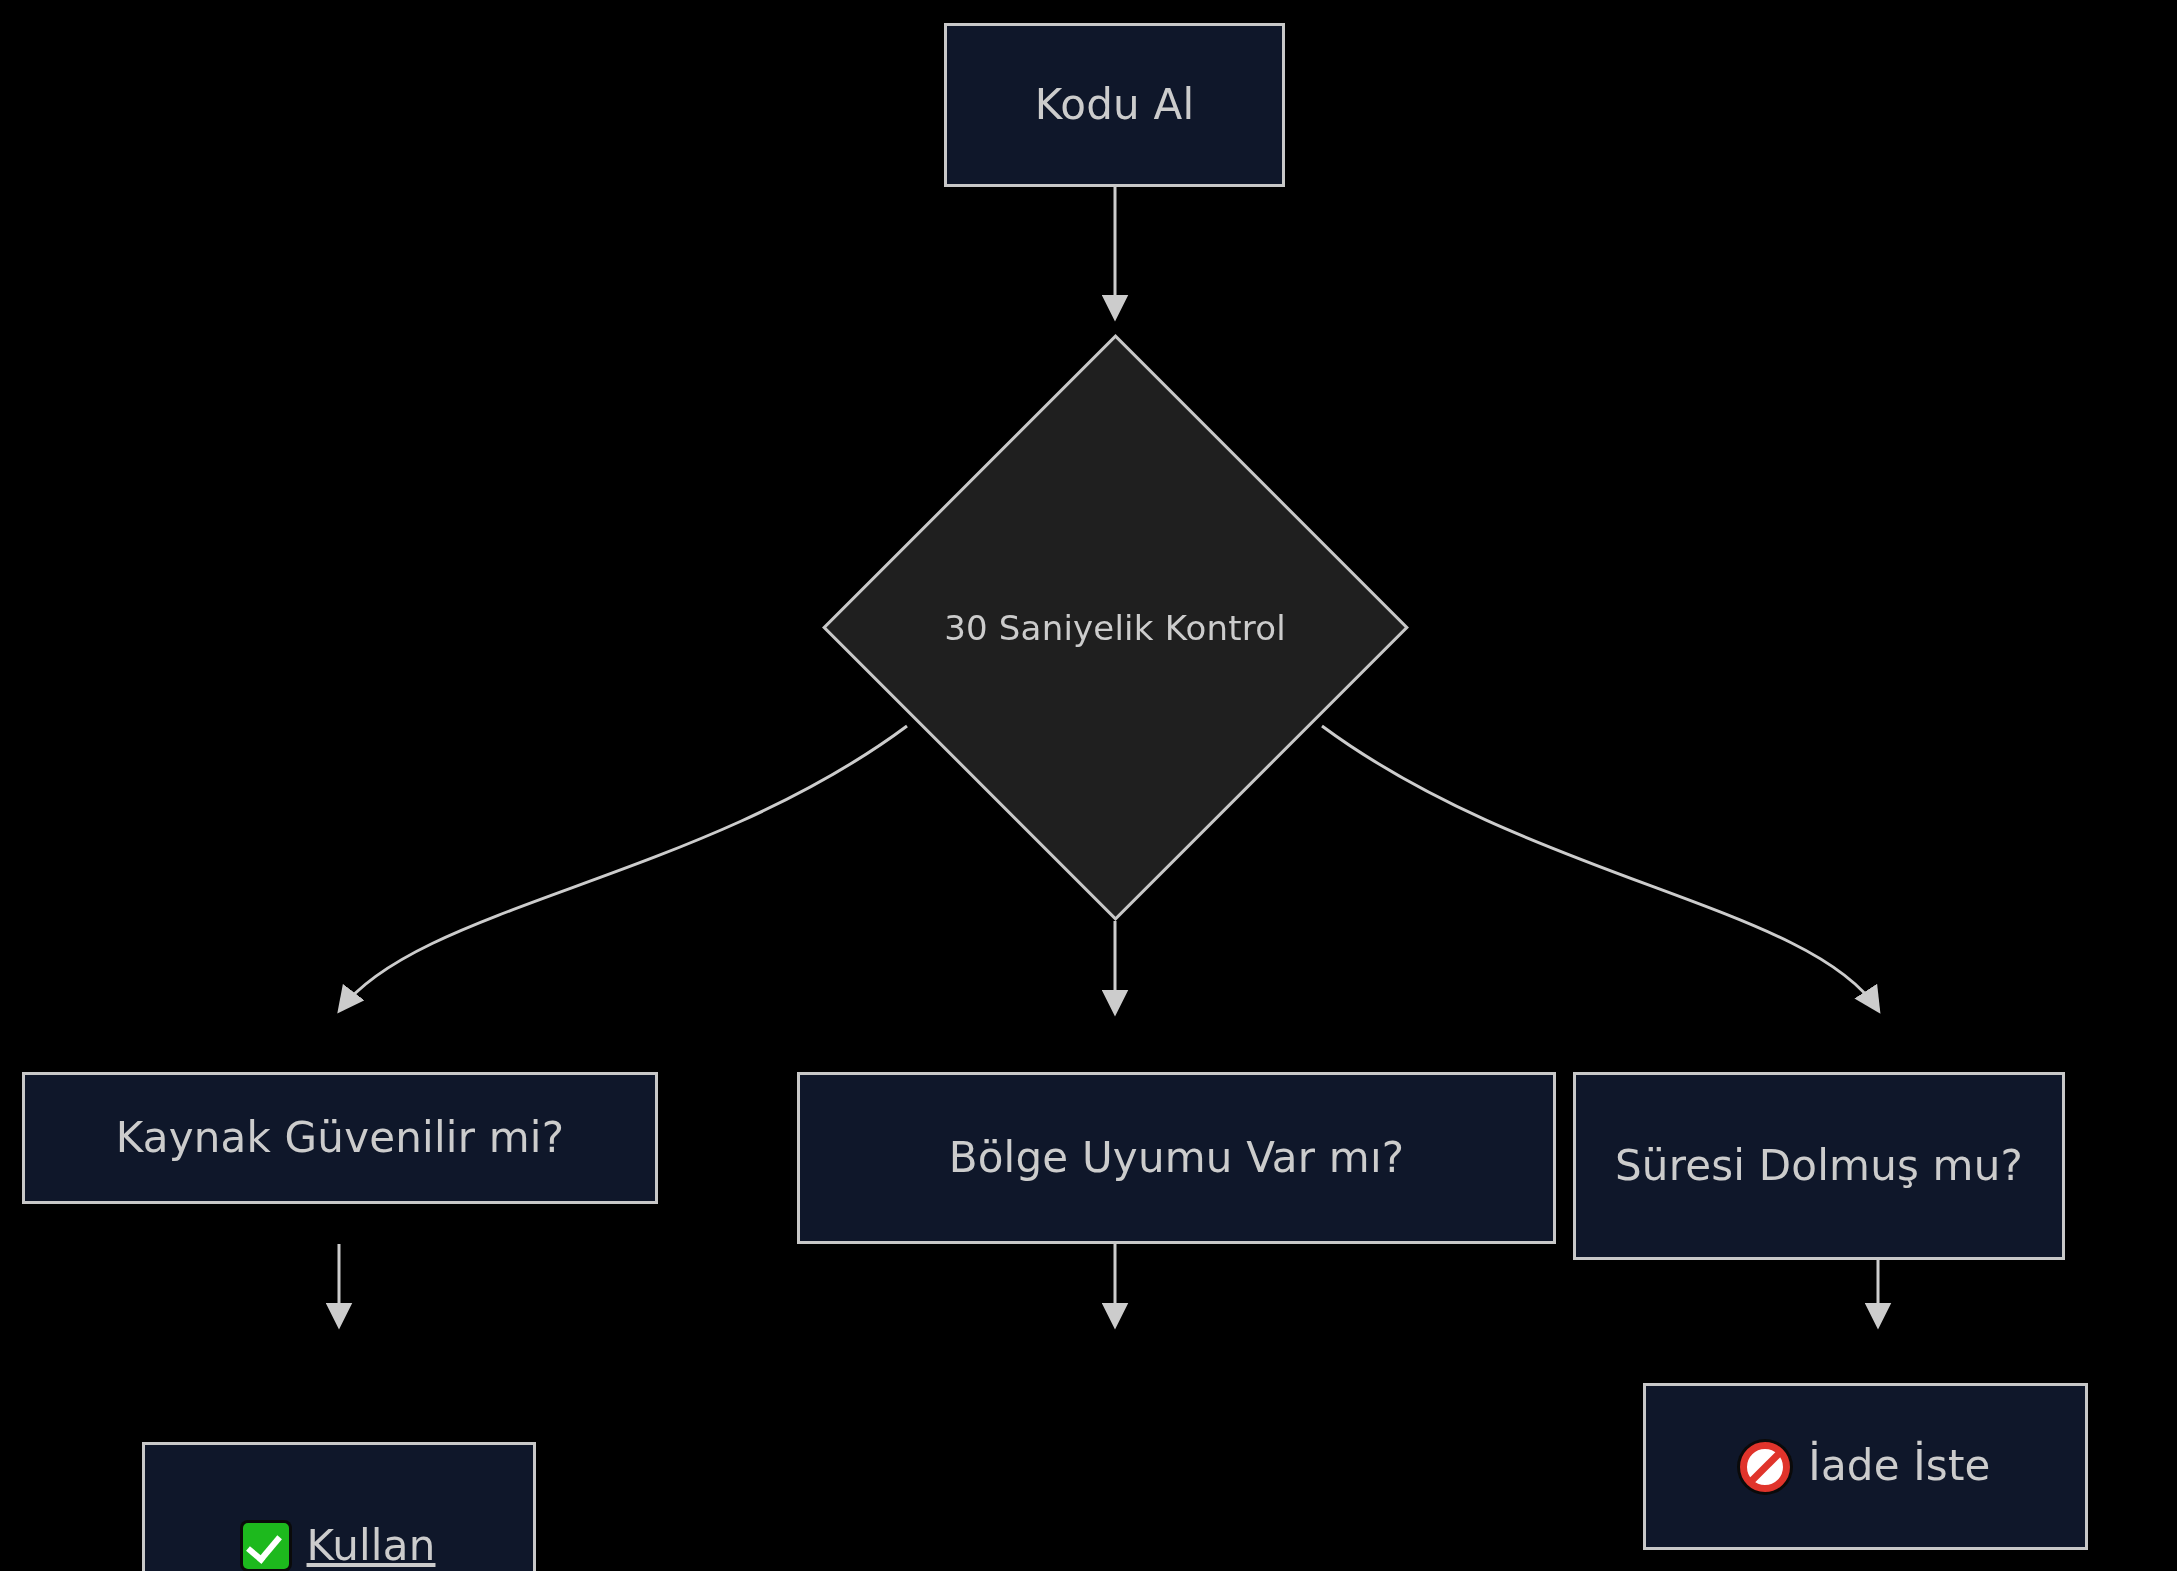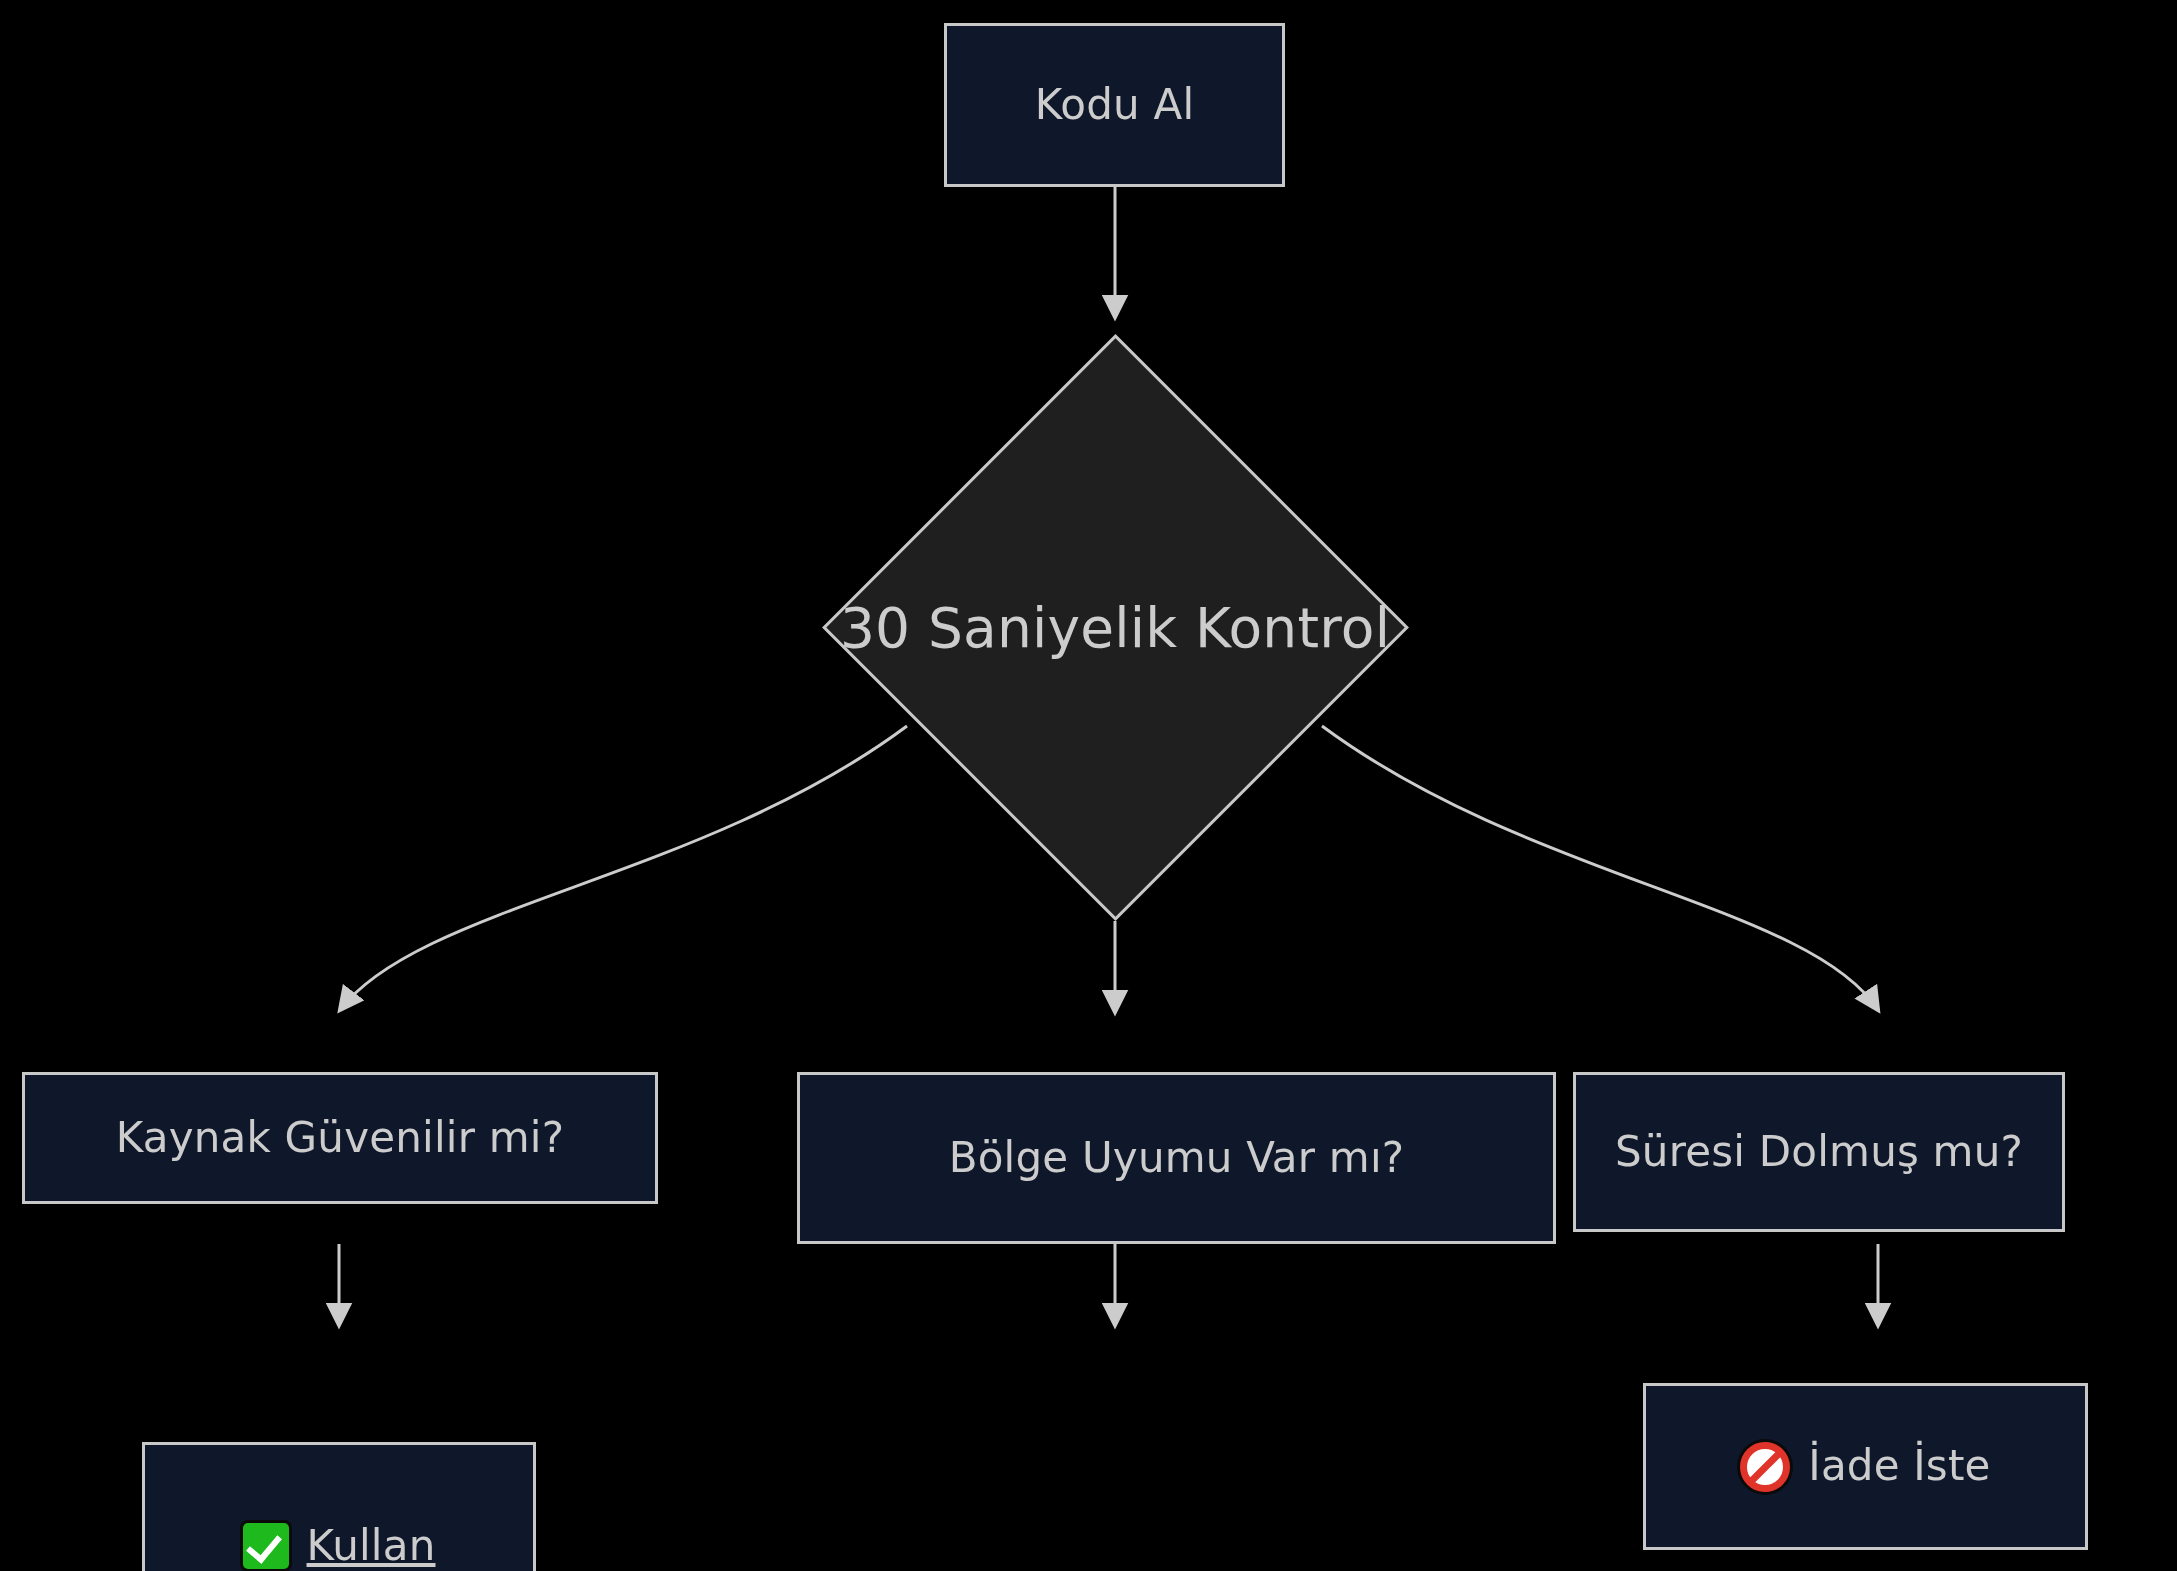--- a/index.html
+++ b/index.html
@@ -59,21 +59,21 @@
     transform: rotate(45deg);
   }
   .decision-label-wrap {
     position: absolute;
     display: flex;
     align-items: center;
     justify-content: center;
     pointer-events: none;
   }
   .decision-label {
-    font-size: 55px;
+    font-size: 34px;
     color: #cccccc;
     white-space: nowrap;
     letter-spacing: 0.2px;
   }
   
   .icon-check {
     position: relative;
     display: inline-block;
     width: 46px;
     height: 46px;
@@ -157,21 +157,21 @@
   </div>
 
   <div class="node" style="left:22px; top:1072px; width:636px; height:132px;">
     <span class="node-label">Kaynak Güvenilir mi?</span>
   </div>
 
   <div class="node" style="left:797px; top:1072px; width:759px; height:172px;">
     <span class="node-label">Bölge Uyumu Var mı?</span>
   </div>
 
-  <div class="node" style="left:1573px; top:1072px; width:492px; height:160px;">
+  <div class="node" style="left:1573px; top:1072px; width:492px; height:188px;">
     <span class="node-label">Süresi Dolmuş mu?</span>
   </div>
 
   <div class="node" style="left:142px; top:1442px; width:394px; height:208px;text-decoration:underline;">
     <span class="node-label">
       <span class="icon-check"></span>
       <span>Kullan</span>
     </span>
   </div>
 

